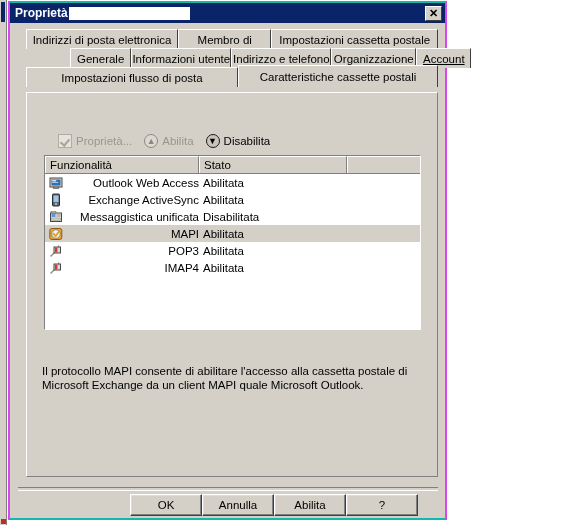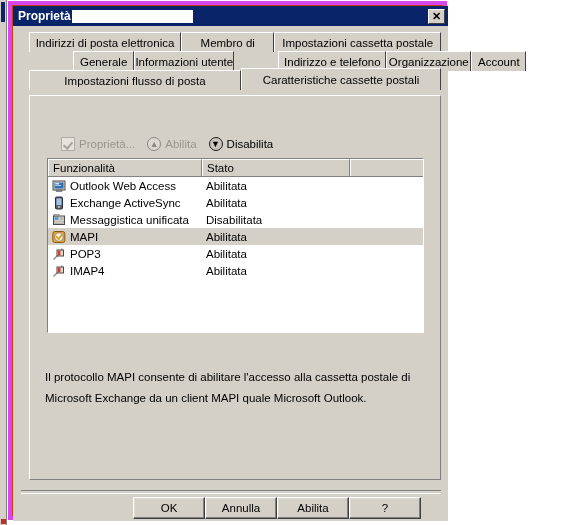--- a/index.html
+++ b/index.html
@@ -38,22 +38,22 @@
     left: 1px; top: 519px;
     width: 5px; height: 5px;
     background: #c03020;
   }
 
   
   .window {
     position: absolute;
     left: 8px; top: 1px;
     width: 439px; height: 519px;
-    background: #c2410c;
-    border: 4px solid #d946ef;
+    background: #14b8a6;
+    border: 1px solid #d946ef;
     box-sizing: border-box;
   }
   .titlebar {
     position: absolute;
     left: 1px; top: 1px;
     width: 435px; height: 20px;
     background: #0a246a;
     display: flex;
     align-items: center;
   }
@@ -129,23 +129,23 @@
     z-index: 5;
     height: 22px;
     margin-top: -2px;
     border-bottom: none;
   }
   .row1 .t1 { width: 102px; }
   .row1 .t2 { width: 152px; }
   .row1 .t3 { width: 183px; }
   .row2 .t1 { width: 72px; margin-left: 44px; }
   .row2 .t2 { width: 100px; }
-  .row2 .t3 { width: 108px; margin-left: 44px; }
+  .row2 .t3 { width: 100px; }
   .row2 .t4 { width: 85px; }
-  .row2 .t5 { width: 55px; }
+  .row2 .t5 { width: 55px; text-decoration: underline; }
   .row3 .t1 { width: 212px; }
   .row3 .t2 { width: 200px; }
 
   
   .tabpage {
     position: absolute;
     left: 16px; top: 69px;
     width: 412px; height: 385px;
     background: #d4d0c8;
     border: 1px solid #ffffff;
@@ -259,20 +259,21 @@
   }
   .lv-row.selected { background: #d4d0c8; }
   .lv-cell-name {
     width: 154px;
     display: flex;
     align-items: center;
     gap: 4px;
     padding-left: 4px;
     box-sizing: border-box;
     white-space: nowrap;
+    justify-content: space-between;
   }
   .lv-cell-state {
     width: 148px;
     padding-left: 4px;
     box-sizing: border-box;
     white-space: nowrap;
   }
   .row-icon {
     width: 14px; height: 14px;
     flex: 0 0 14px;
@@ -303,21 +304,21 @@
     height: 2px;
     border-top: 1px solid #808080;
     border-bottom: 1px solid #ffffff;
   }
   .desc-body {
     position: absolute;
     left: 6px; top: 24px;
     width: 380px;
     font-size: 11.5px;
     color: #000000;
-    line-height: 21px;
+    line-height: 14px;
   }
 
   
   .btn-sep {
     position: absolute;
     left: 8px; top: 464px;
     width: 420px; height: 2px;
     border-top: 1px solid #808080;
     border-bottom: 1px solid #ffffff;
   }

